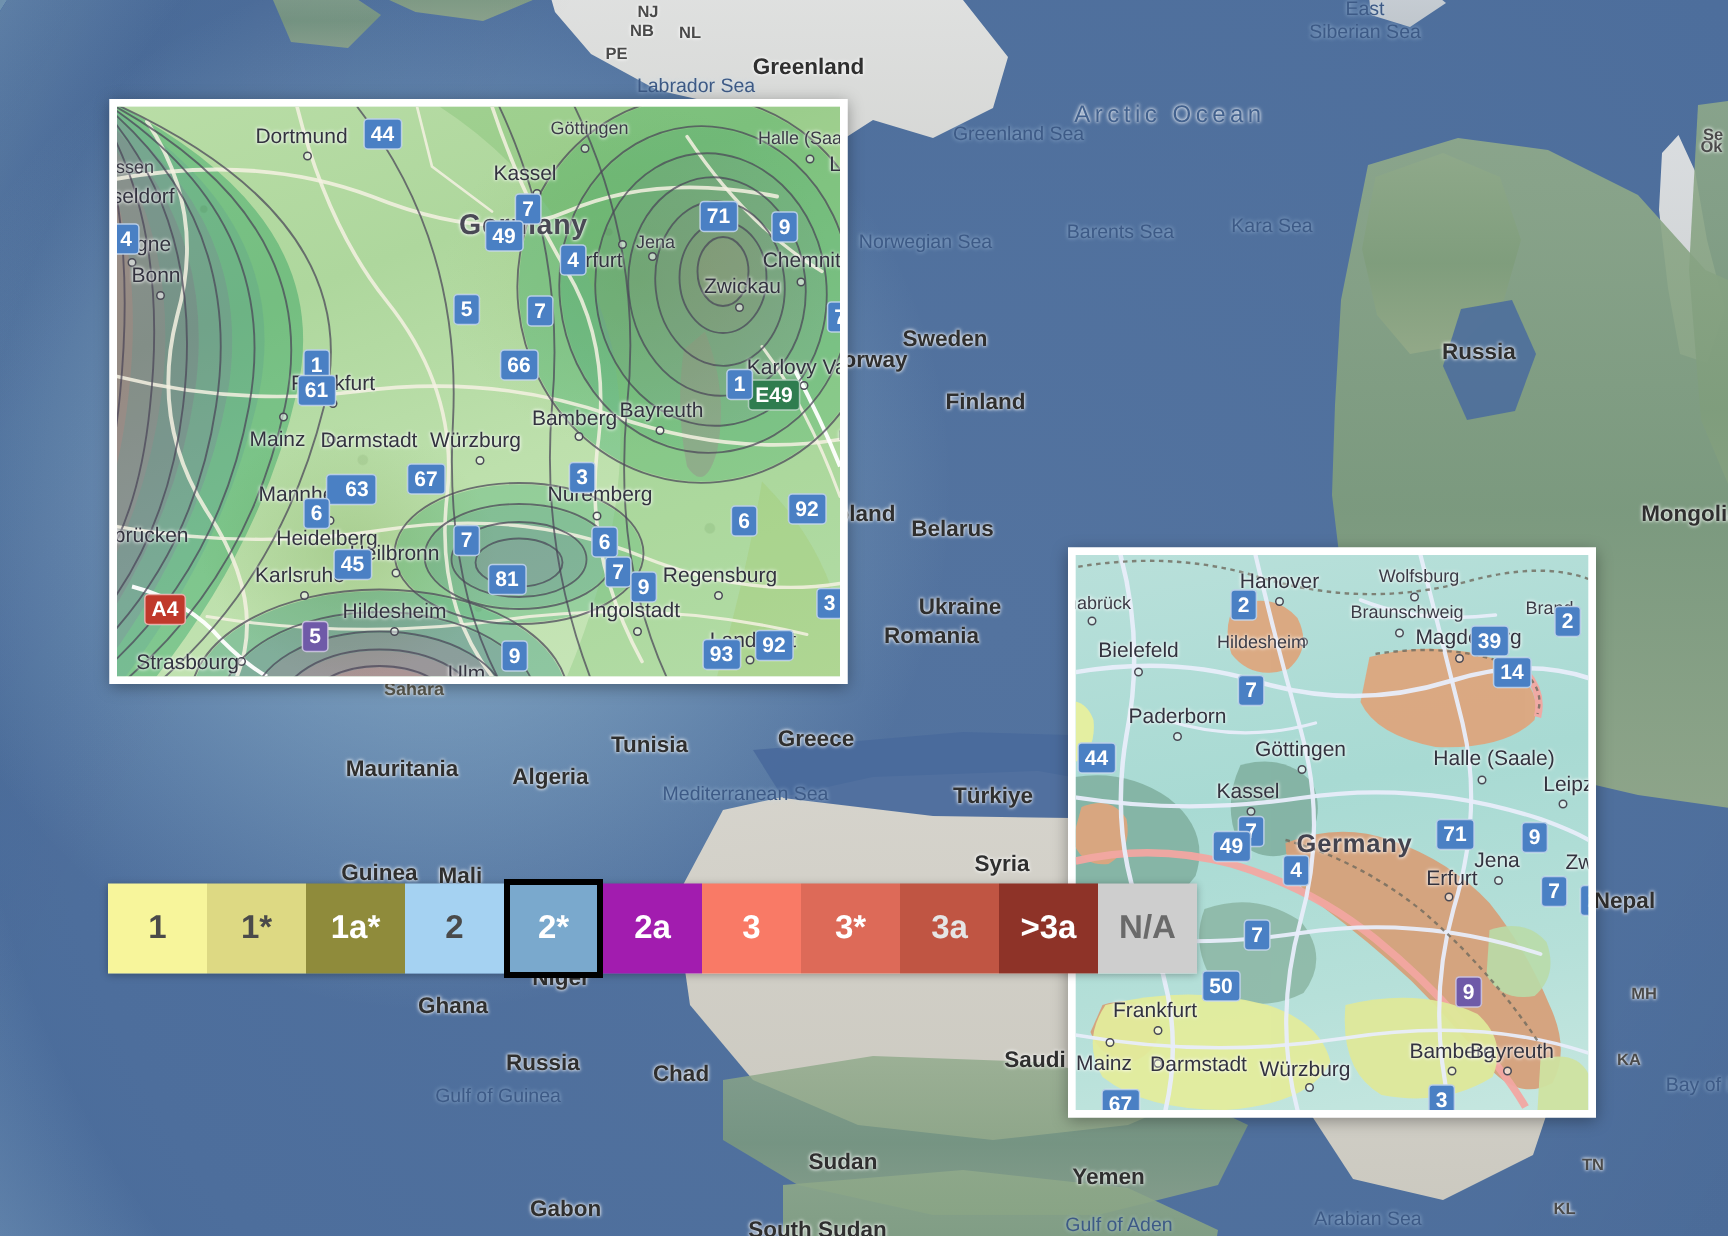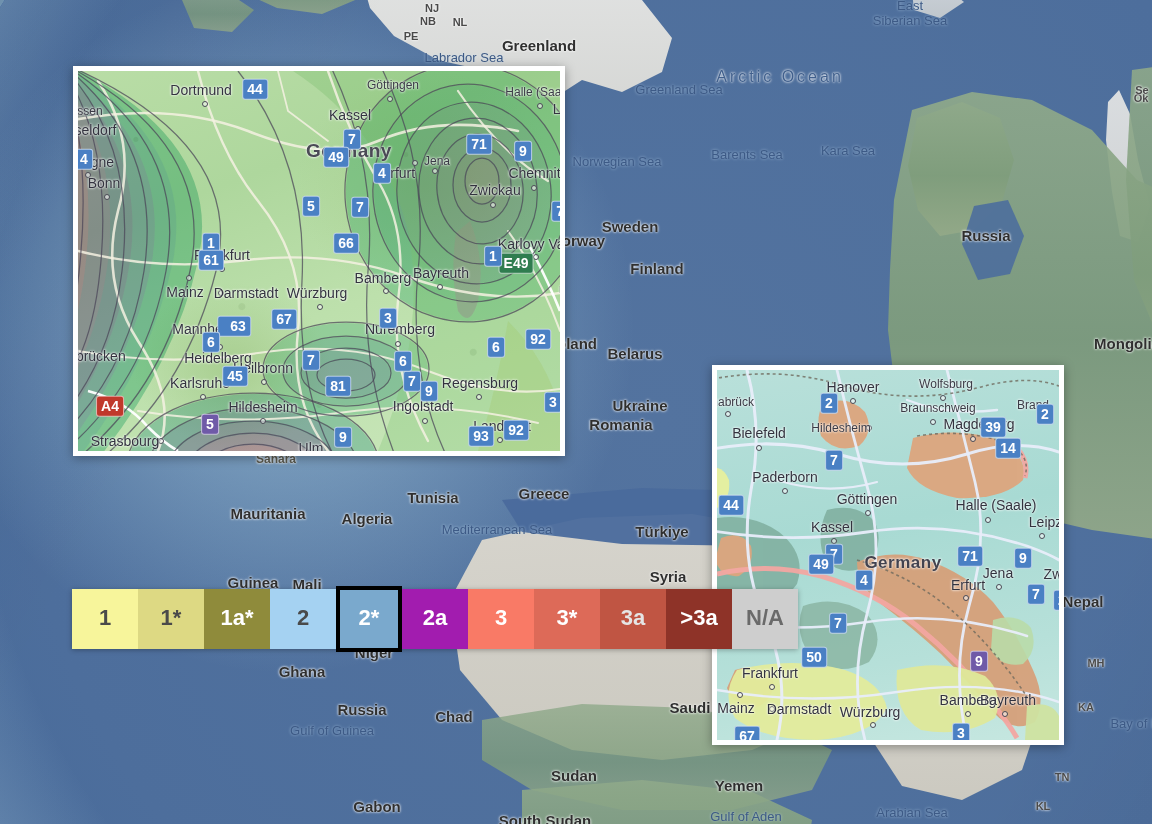--- a/index.html
+++ b/index.html
@@ -306,21 +306,21 @@
         <div class="geo-label country" style="left: 367px; top: 518px;">Algeria</div>
         <div class="geo-label country" style="left: 253px; top: 582px;">Guinea</div>
         <div class="geo-label country" style="left: 307px; top: 584px;">Mali</div>
         <div class="geo-label country" style="left: 302px; top: 671px;">Ghana</div>
         <div class="geo-label country" style="left: 374px; top: 652px;">Niger</div>
         <div class="geo-label country" style="left: 362px; top: 709px;">Russia</div>
         <div class="geo-label country" style="left: 454px; top: 716px;">Chad</div>
         <div class="geo-label sea" style="left: 332px; top: 730px;">Gulf of Guinea</div>
         <div class="geo-label country" style="left: 377px; top: 806px;">Gabon</div>
         <div class="geo-label country" style="left: 545px; top: 820px;">South Sudan</div>
-        <div class="geo-label country" style="left: 562px; top: 775px; margin-left: 12px;">Sudan</div>
+        <div class="geo-label country" style="left: 562px; top: 775px;">Sudan</div>
         <div class="geo-label country" style="left: 690px; top: 707px;">Saudi</div>
         <div class="geo-label country" style="left: 739px; top: 785px;">Yemen</div>
         <div class="geo-label sea" style="left: 746px; top: 816px;">Gulf of Aden</div>
         <div class="geo-label sea" style="left: 912px; top: 812px;">Arabian Sea</div>
         <div class="geo-label country" style="left: 1127px; top: 343px;">Mongolia</div>
         <div class="geo-label country" style="left: 1083px; top: 601px;">Nepal</div>
         <div class="geo-label sea" style="left: 1135px; top: 723px;">Bay of B</div>
         <div class="geo-label abbr" style="left: 1141px; top: 98px;">Ok</div>
         <div class="geo-label abbr" style="left: 1142px; top: 90px;">Se</div>
         <div class="geo-label abbr" style="left: 1096px; top: 663px;">MH</div>

